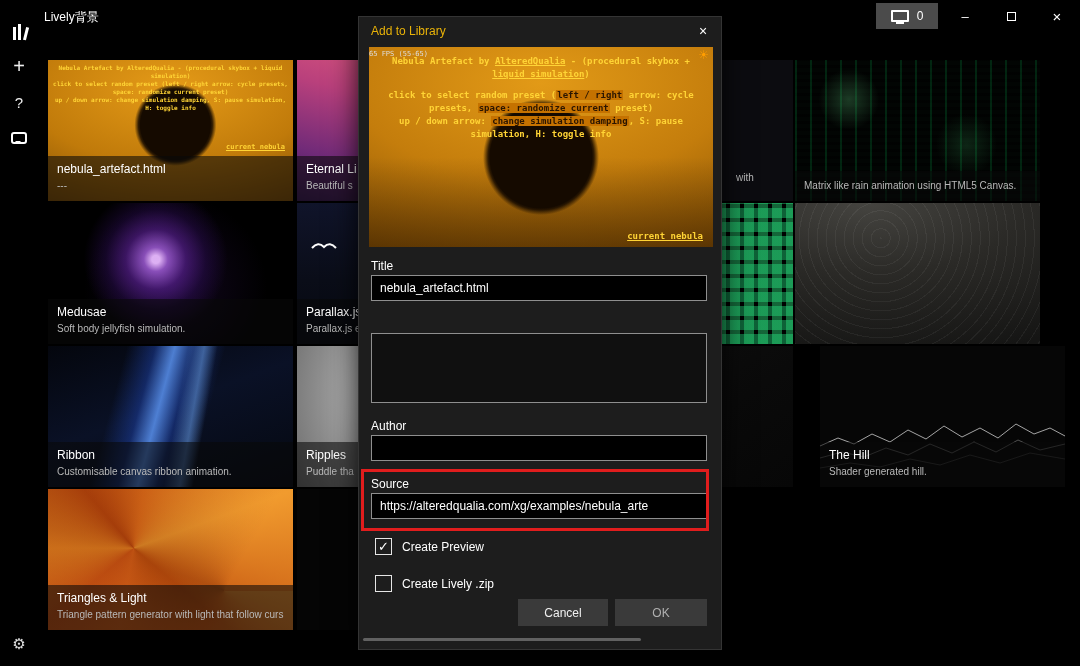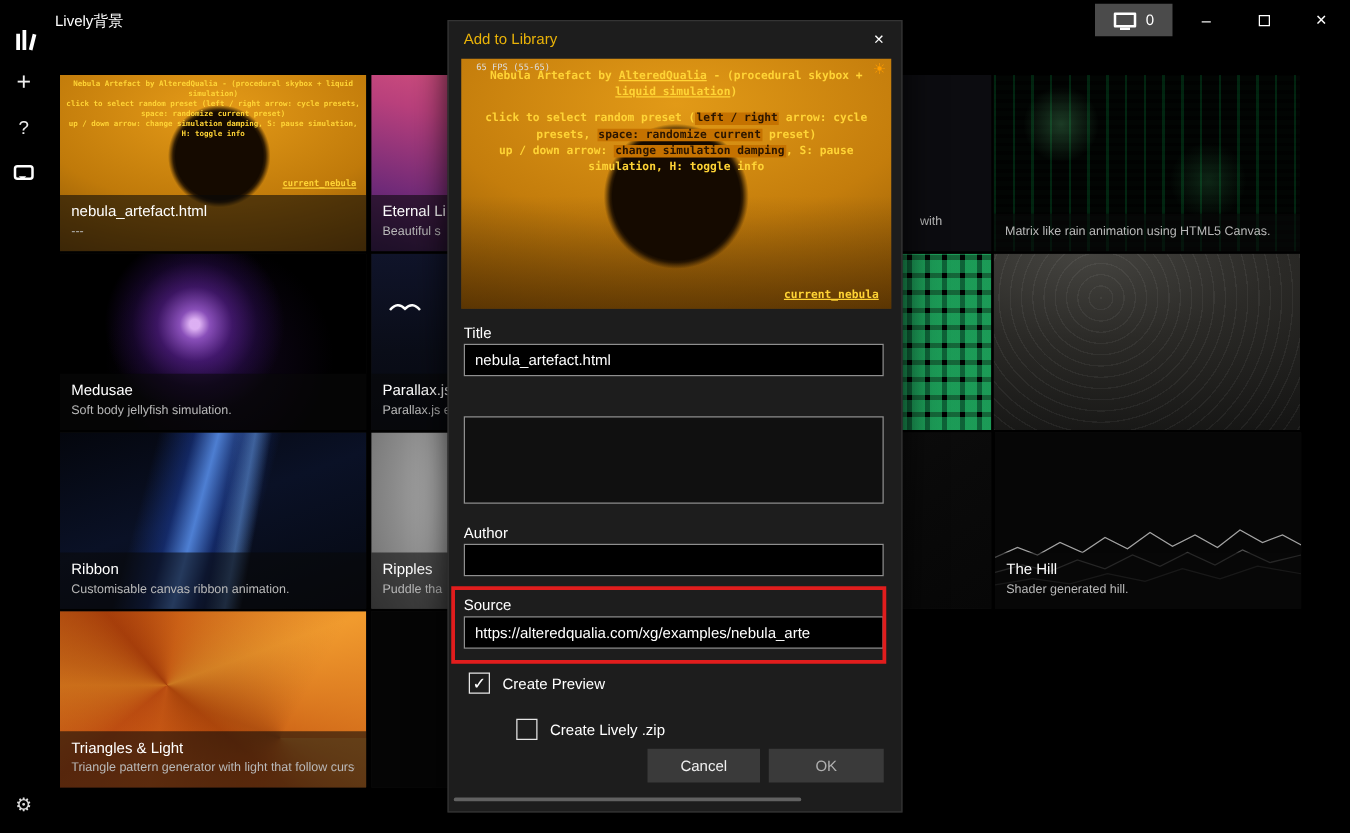--- a/index.html
+++ b/index.html
@@ -90,21 +90,21 @@
   
   .dialog { position:absolute; left:358px; top:16px; width:364px; height:634px; background:#1d1d1d;
     border:1px solid #343434; box-shadow:0 0 26px rgba(0,0,0,.85); z-index:50; }
   .dlg-title { position:absolute; left:12px; top:7px; font-size:12px; color:#eab308; }
   .dlg-close { position:absolute; right:6px; top:3px; width:24px; height:22px; display:flex; align-items:center; justify-content:center; color:#fff; font-size:14px; cursor:pointer; }
 
   .preview { position:absolute; left:10px; top:30px; width:344px; height:200px; overflow:hidden; background:
       radial-gradient(circle 54px at 50% 55%, #150a00 0 51px, rgba(21,10,0,.85) 53px, rgba(21,10,0,0) 58px),
       linear-gradient(to bottom, rgba(0,0,0,0) 55%, rgba(40,20,0,.45) 100%),
       radial-gradient(130% 115% at 50% 18%, #e29a17 0%, #c47d0c 42%, #8a5405 78%, #5d3602 100%); }
-  .fps { position:absolute; left:12px; top:3px; font-family:"DejaVu Sans Mono", monospace; font-size:7px; color:#ddd; }
+  .fps { position:absolute; left:0; top:3px; font-family:"DejaVu Sans Mono", monospace; font-size:7px; color:#ddd; }
   .sun { position:absolute; right:4px; top:1px; color:#ff9d00; font-size:12px; }
   .pv-text { position:absolute; left:7px; right:7px; top:8px; text-align:center;
     font-family:"DejaVu Sans Mono", monospace; font-weight:bold; font-size:9px; line-height:13px; color:#ffd435; }
   .pv-line2 { margin-top:8px; }
   .pv-link { text-decoration:underline; }
   .pv-hl { background:#c57200; color:#2a1500; padding:0 1px; }
   .pv-badge { position:absolute; right:10px; bottom:6px; font-family:"DejaVu Sans Mono", monospace; font-weight:bold; font-size:9px; color:#ffd435; text-decoration:underline; }
 
   .fld-label { position:absolute; left:12px; font-size:12px; color:#fff; }
   .fld-input { position:absolute; left:12px; width:336px; height:26px; background:#000; border:1px solid #8f8f8f;
@@ -239,21 +239,21 @@
     <div class="tile-label">
       <div class="t-title">Ripples</div>
       <div class="t-sub">Puddle tha</div>
     </div>
   </div>
 
   <div class="tile" style="left:548px; top:346px;">
     <div class="art art-dark3"></div>
   </div>
 
-  <div class="tile" style="left:796px; top:346px;">
+  <div class="tile" style="left:820px; top:346px;">
     <div class="art art-hill"></div>
     <svg width="245" height="141" style="position:absolute;inset:0;">
       <polyline points="0,100 18,92 34,98 52,88 70,96 88,84 106,93 124,80 142,91 160,82 178,92 196,78 214,88 230,82 245,90" stroke="#d8d8d8" fill="none" stroke-width="1" opacity="0.75"></polyline>
       <polyline points="0,112 22,106 44,111 66,102 88,109 110,98 132,107 154,96 176,106 198,94 220,104 245,98" stroke="#9a9a9a" fill="none" opacity="0.5"></polyline>
       <polyline points="0,122 30,117 60,121 90,113 120,119 150,109 180,117 210,107 245,113" stroke="#6f6f6f" fill="none" opacity="0.4"></polyline>
     </svg>
     <div class="tile-label">
       <div class="t-title">The Hill</div>
       <div class="t-sub">Shader generated hill.</div>
     </div>
@@ -297,21 +297,21 @@
 
     <span class="fld-label" style="top:460px;">Source</span>
     <input class="fld-input" style="top: 476px;" value="https://alteredqualia.com/xg/examples/nebula_arte">
 
     <div class="annotation"></div>
 
     <div class="cb-row" style="top:521px;">
       <div class="cb">✓</div>
       <span class="cb-label">Create Preview</span>
     </div>
-    <div class="cb-row" style="top:558px;margin-left:38px;">
+    <div class="cb-row" style="top:558px;">
       <div class="cb"></div>
       <span class="cb-label">Create Lively .zip</span>
     </div>
 
     <button class="btn btn-cancel">Cancel</button>
     <button class="btn btn-ok">OK</button>
 
     <div class="dlg-scroll"></div>
   </div>
 

